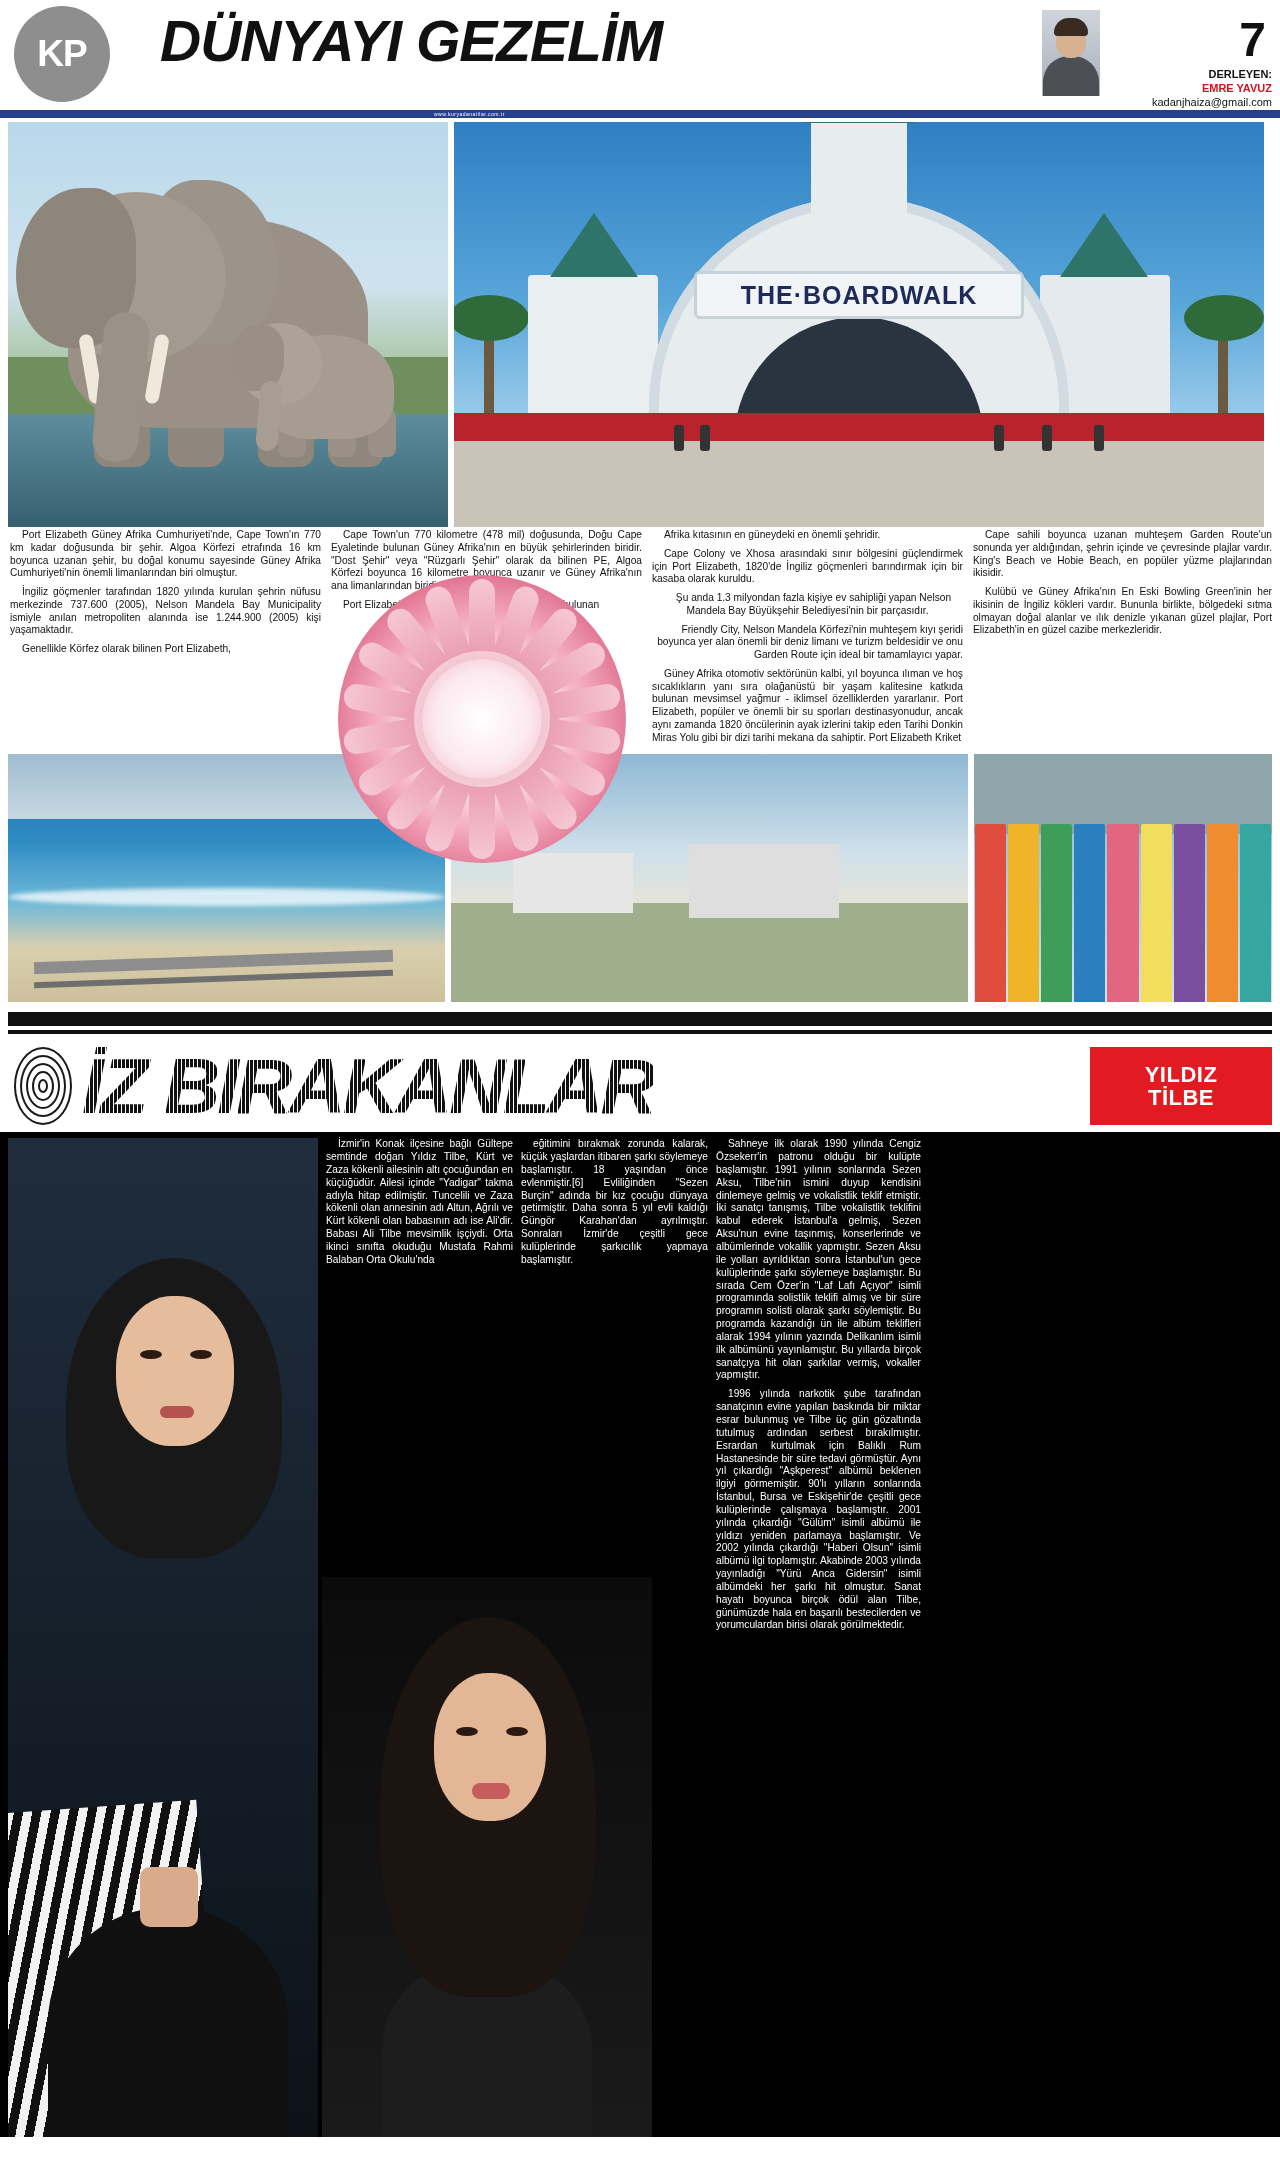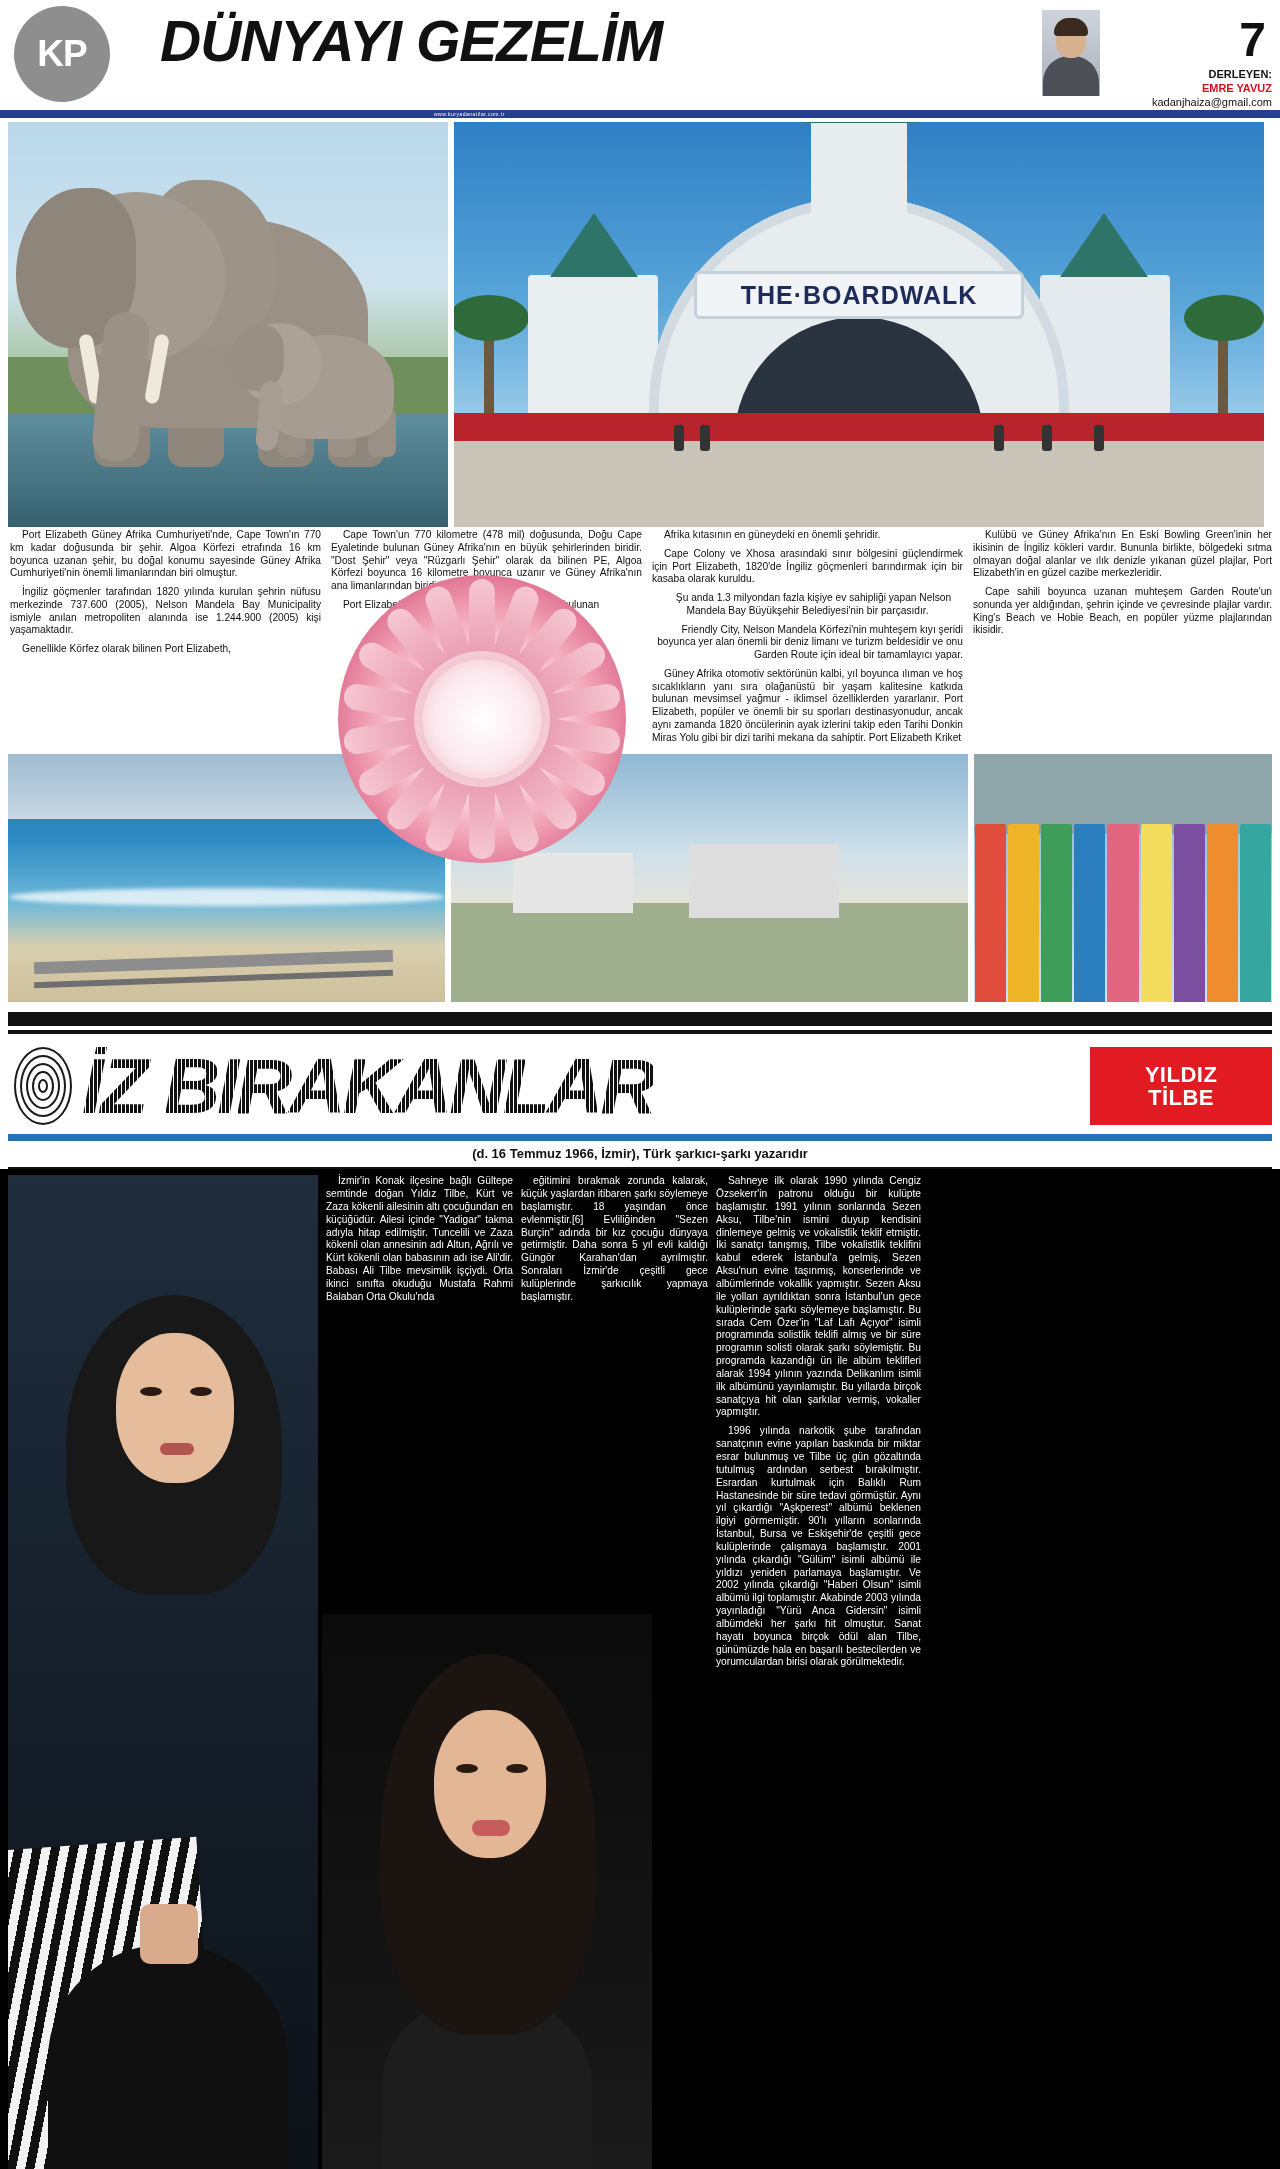--- a/index.html
+++ b/index.html
@@ -420,22 +420,22 @@
 
     <div class="col col3">
       <p>Afrika kıtasının en güneydeki en önemli şehridir.</p>
       <p>Cape Colony ve Xhosa arasındaki sınır bölgesini güçlendirmek için Port Elizabeth, 1820'de İngiliz göçmenleri barındırmak için bir kasaba olarak kuruldu.</p>
       <p style="text-align:center;">Şu anda 1.3 milyondan fazla kişiye ev sahipliği yapan Nelson Mandela Bay Büyükşehir Belediyesi'nin bir parçasıdır.</p>
       <p style="text-align:right;">Friendly City, Nelson Mandela Körfezi'nin muhteşem kıyı şeridi boyunca yer alan önemli bir deniz limanı ve turizm beldesidir ve onu Garden Route için ideal bir tamamlayıcı yapar.</p>
       <p>Güney Afrika otomotiv sektörünün kalbi, yıl boyunca ılıman ve hoş sıcaklıkların yanı sıra olağanüstü bir yaşam kalitesine katkıda bulunan mevsimsel yağmur - iklimsel özelliklerden yararlanır. Port Elizabeth, popüler ve önemli bir su sporları destinasyonudur, ancak aynı zamanda 1820 öncülerinin ayak izlerini takip eden Tarihi Donkin Miras Yolu gibi bir dizi tarihi mekana da sahiptir. Port Elizabeth Kriket</p>
     </div>
 
     <div class="col col4">
+      <p>Cape sahili boyunca uzanan muhteşem Garden Route'un sonunda yer aldığından, şehrin içinde ve çevresinde plajlar vardır. King's Beach ve Hobie Beach, en popüler yüzme plajlarından ikisidir.</p>
       <p>Kulübü ve Güney Afrika'nın En Eski Bowling Green'inin her ikisinin de İngiliz kökleri vardır. Bununla birlikte, bölgedeki sıtma olmayan doğal alanlar ve ılık denizle yıkanan güzel plajlar, Port Elizabeth'in en güzel cazibe merkezleridir.</p>
-      <p>Cape sahili boyunca uzanan muhteşem Garden Route'un sonunda yer aldığından, şehrin içinde ve çevresinde plajlar vardır. King's Beach ve Hobie Beach, en popüler yüzme plajlarından ikisidir.</p>
     </div>
 
     <div class="flower">
       <div class="fl-petal" style="transform:rotate(0deg)"></div>
       <div class="fl-petal" style="transform:rotate(20deg)"></div>
       <div class="fl-petal" style="transform:rotate(40deg)"></div>
       <div class="fl-petal" style="transform:rotate(60deg)"></div>
       <div class="fl-petal" style="transform:rotate(80deg)"></div>
       <div class="fl-petal" style="transform:rotate(100deg)"></div>
       <div class="fl-petal" style="transform:rotate(120deg)"></div>
@@ -499,21 +499,20 @@
       <div class="fp-ring" style="width:22px;height:30px;"></div>
       <div class="fp-ring" style="width:10px;height:14px;"></div>
     </div>
     <div class="iz-title">İZ BIRAKANLAR</div>
     <div class="yildiz-badge">
       <div>YILDIZ</div>
       <div>TİLBE</div>
     </div>
   </div>
 
-  <div class="iz-sub">(d. 16 Temmuz 1966, İzmir), Türk şarkıcı-şarkı yazarıdır</div>
 
   <div class="sec2-body">
 
     <div class="p-portrait1">
       <div class="pt-bg1"></div>
       <div class="stripe" style="left:-20px; bottom:0; width:220px; height:330px; transform:rotate(-4deg);"></div>
       <div class="pt-body" style="left:40px; bottom:0; width:240px; height:230px; background:#101010;"></div>
       <div class="pt-neck" style="left:132px; bottom:210px; width:58px; height:60px; background:#d9ab8c;"></div>
       <div class="pt-hair" style="left:58px; top:120px; width:216px; height:300px; background:#181818;"></div>
       <div class="pt-face" style="left:108px; top:158px; width:118px; height:150px; background:#e6bd9c;"></div>

